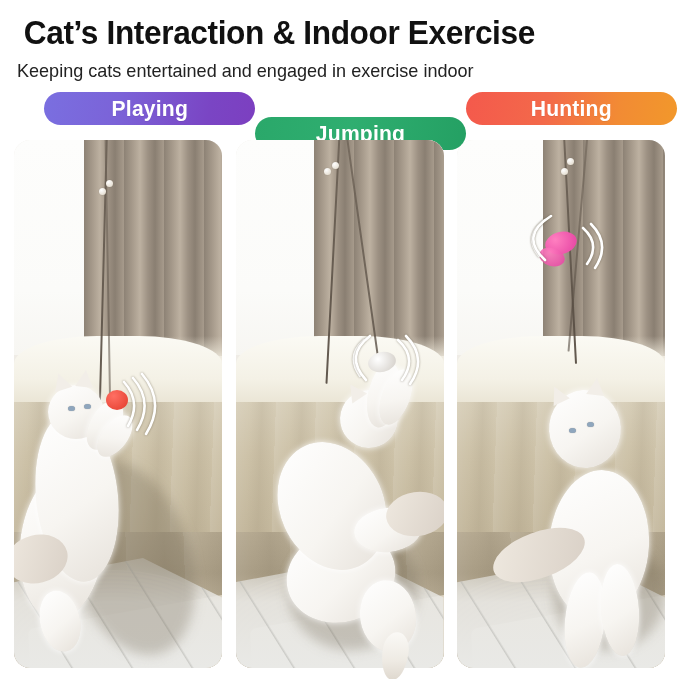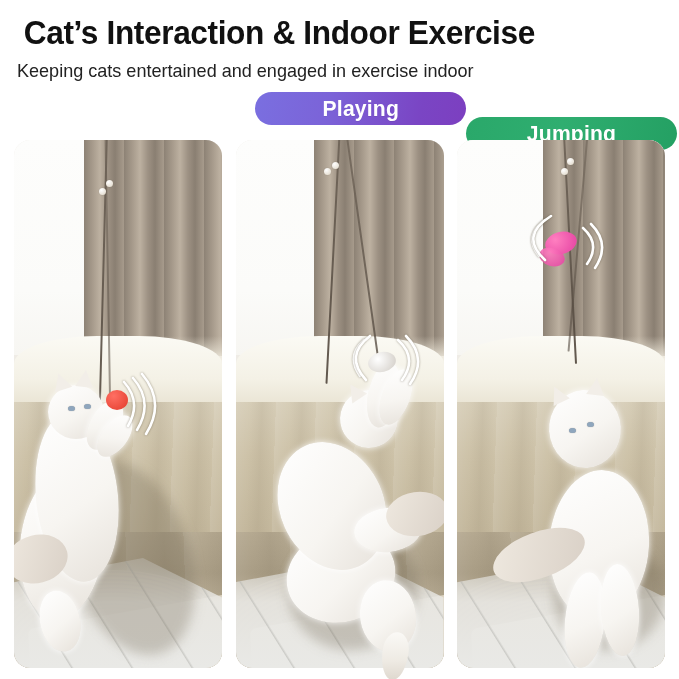--- a/index.html
+++ b/index.html
@@ -325,20 +325,23 @@
   <div class="badges">
 
     <div class="badge badge-playing">
       <span class="badge-label">Playing</span>
     </div>
 
     <div class="badge badge-jumping">
       <span class="badge-label">Jumping</span>
     </div>
 
+    <div class="badge badge-hunting">
+      <span class="badge-label">Hunting</span>
+    </div>
 
   </div>
 
   <div class="panels">
 
     <div class="panel">
       <div class="photo">
         <div class="photo-inner">
           <div class="wall"></div>
           <div class="curtain" style="left:70px; right:-12px;"></div>

